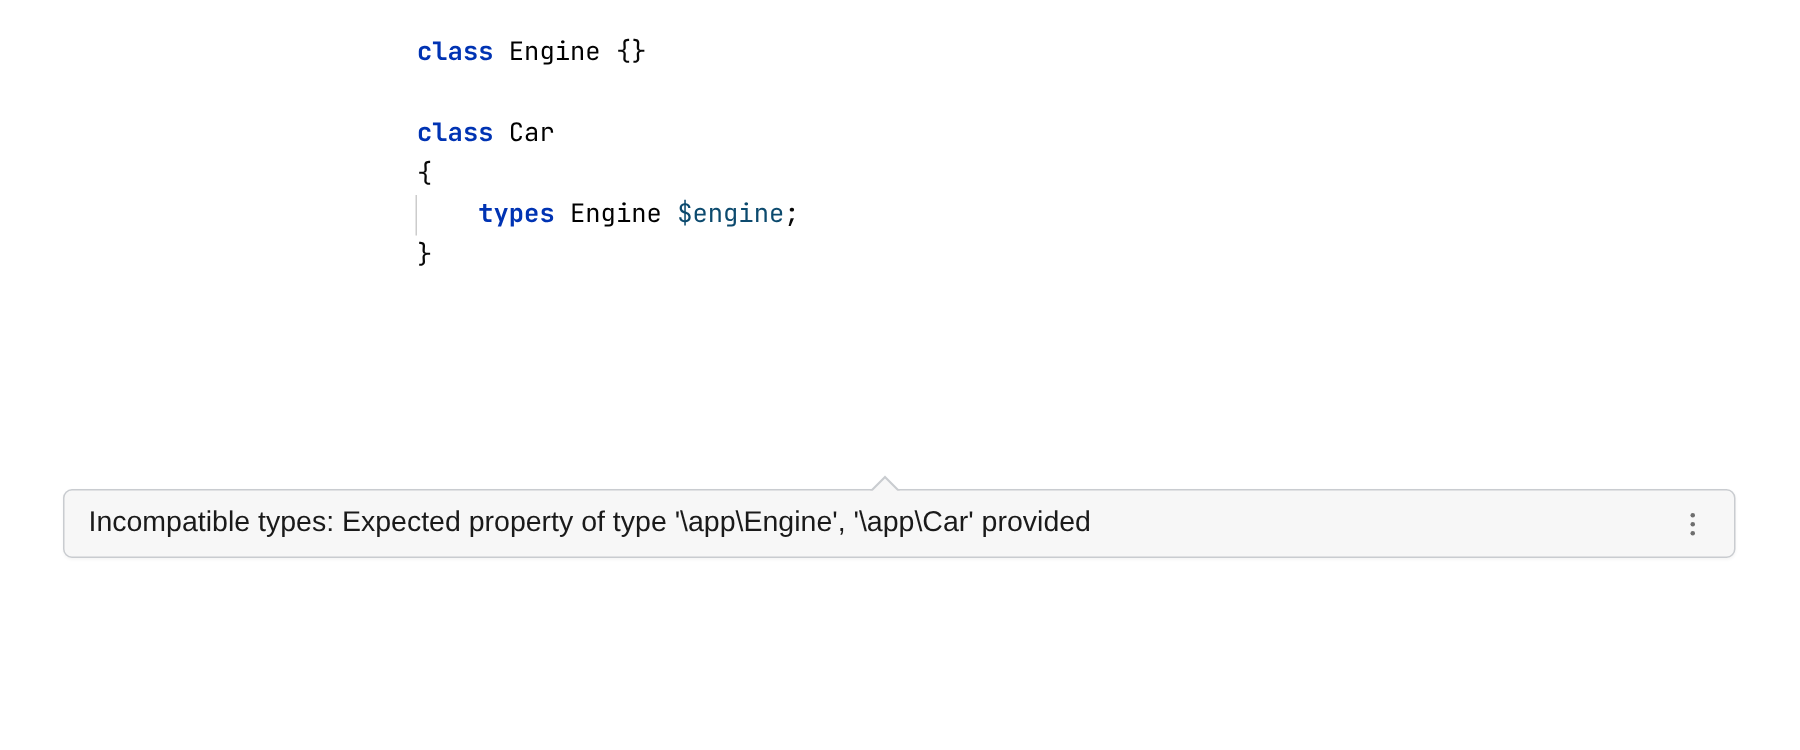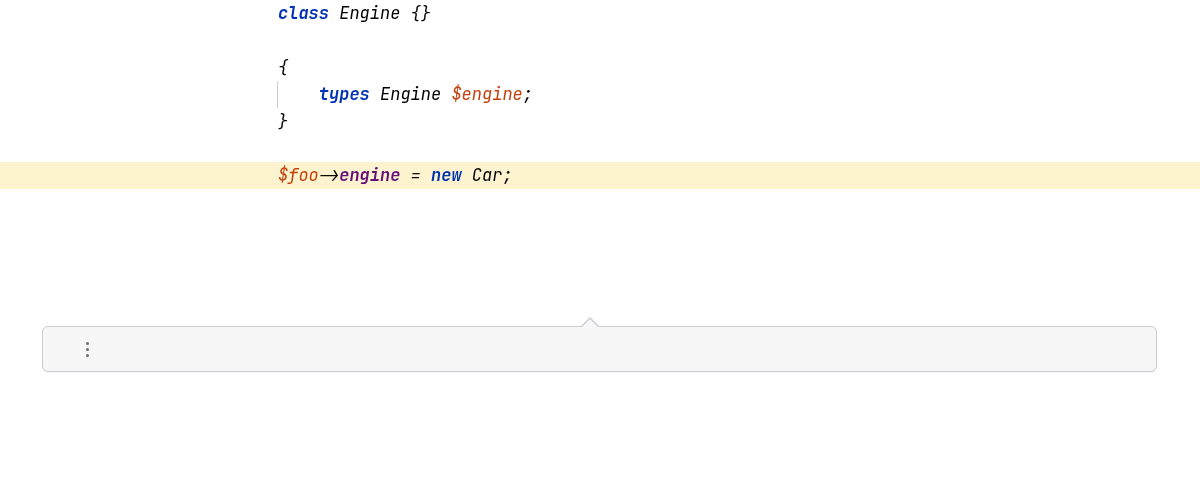--- a/index.html
+++ b/index.html
@@ -7,37 +7,37 @@
       font-family: "JetBrains Mono", "Fira Code", "Consolas", "Menlo", monospace;
       font-size: 17px;
       background: #ffffff;
       width: 1200px;
       height: 500px;
       position: relative;
       overflow: hidden;
     }
     .editor {
       position: relative;
+      padding-top: 22px;
       width: 100%;
-      font-style: italic;
     }
     .code-line {
       white-space: pre;
       line-height: 27px;
       height: 27px;
       padding-left: 278px;
       color: #080808;
       position: relative;
     }
     .highlighted {
       background: #fdf4cf;
     }
     .kw { color: #0033b3; font-weight: bold; }
     .type { color: #000000; }
-    .var { color: #c2410c; }
+    .var { color: #0c4a6e; }
     .prop { color: #660e7a; font-weight: bold; }
     .op { color: #080808; }
     .punct { color: #080808; }
     .cursor-guide {
       display:inline-block;
       border-left: 1px solid #cccccc;
       height: 27px;
       vertical-align: top;
       margin-left: -1px;
     }
@@ -99,37 +99,38 @@
   </style>
 </head>
 <body>
 
 <div class="editor">
 
   <div class="code-line"><span class="kw">class</span><span class="type"> Engine </span><span class="punct">{}</span></div>
 
   <div class="code-line"></div>
 
+  <div class="code-line"><span class="kw">class</span><span class="type"> Car</span></div>
 
   <div class="code-line"><span class="punct">{</span></div>
 
   <div class="code-line"><span class="cursor-guide"></span><span>    </span><span class="kw">types</span><span class="type"> Engine </span><span class="var">$engine</span><span class="punct">;</span></div>
 
   <div class="code-line"><span class="punct">}</span></div>
 
   <div class="code-line"></div>
 
 
-  <div class="code-line highlighted"><span class="var">$foo</span><span class="op">-&gt;</span><span class="prop">engine</span><span class="op"> = </span><span class="kw">new</span><span class="type"> Car</span><span class="punct">;</span></div>
 
 </div>
 
 <div class="tooltip-wrap">
   <div class="tooltip-arrow"></div>
   <div class="tooltip-arrow-inner"></div>
   <div class="tooltip">
+    <span class="tooltip-text">Incompatible types: Expected property of type '\app\Engine', '\app\Car' provided</span>
     <div class="more-btn">
       <span></span>
       <span></span>
       <span></span>
     </div>
   </div>
 </div>
 
 </body></html>

